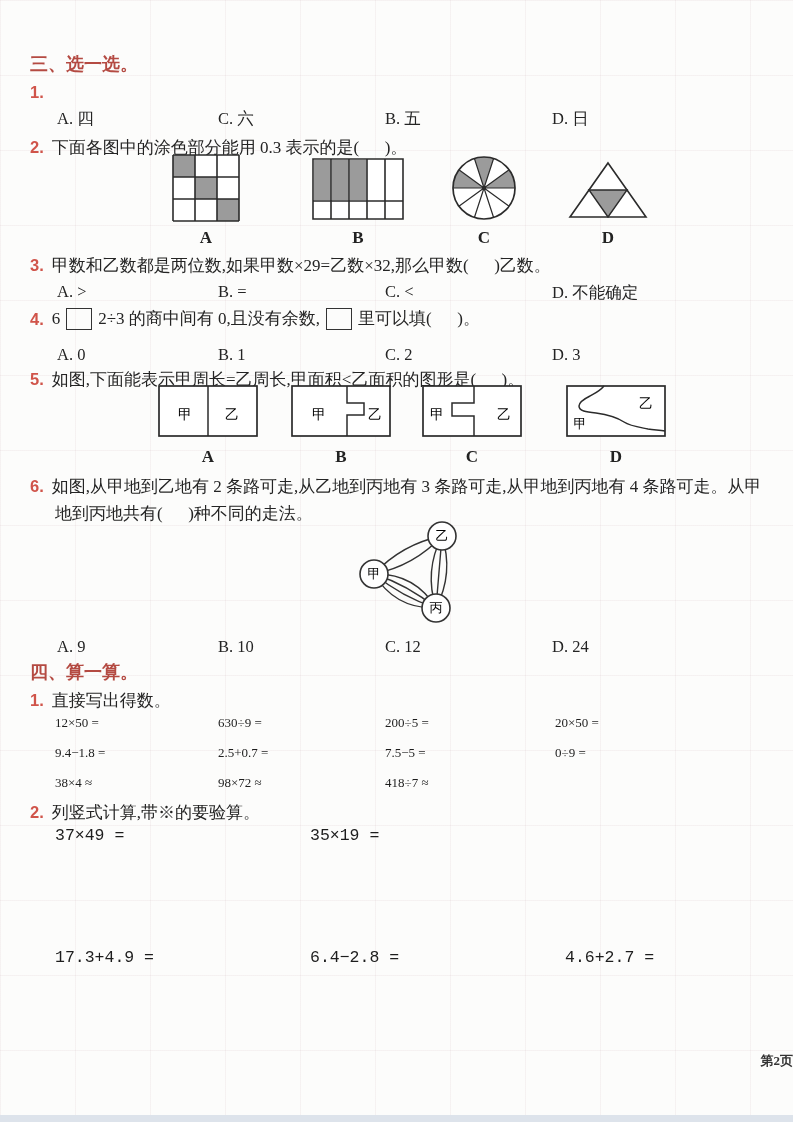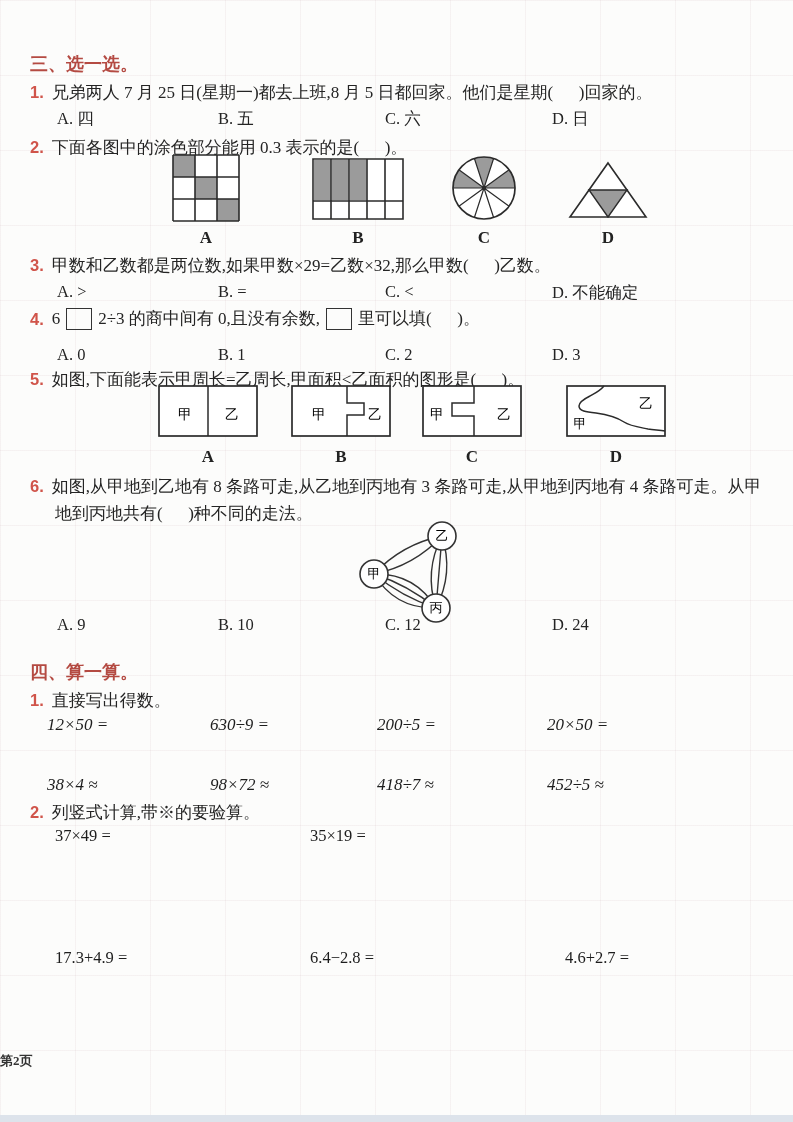--- a/index.html
+++ b/index.html
@@ -27,60 +27,59 @@
     color:#d0544a;font-weight:700;margin-right:8px;
     font-family:"Liberation Sans","DejaVu Sans",sans-serif;font-size:16.5px;flex:0 0 auto;
   }
   .qtext{white-space:pre-wrap;color:#242424;}
   .opts{
     left:57px;width:720px;display:grid;
     grid-template-columns:161px 167px 167px 1fr;
     font-size:16.5px;color:#242424;white-space:pre-wrap;
   }
   .arith{
-    left:47px;width:725px;display:grid;
+    left:55px;width:725px;display:grid;
     grid-template-columns:163px 167px 170px 1fr;
-    font-size:17px;color:#1d1d1d;font-style:italic;
+    font-size:13px;color:#1d1d1d;
   }
   .vrow{
     left:55px;width:725px;display:grid;
     grid-template-columns:255px 255px 1fr;
-    font-size:16.5px;color:#1d1d1d;
+    font-size:16.5px;color:#1d1d1d;font-family:Liberation Mono, monospace;
   }
   .figlabel{
     text-align:center;font-size:17px;font-weight:700;color:#222;
     font-family:"Liberation Serif","DejaVu Serif",serif;
   }
   .sq-box{
     display:inline-block;width:24px;height:20px;border:1.6px solid #333;
     vertical-align:-4px;margin:0 6px;background:transparent;flex:0 0 auto;
   }
   .q4wrap{display:flex;align-items:center;}
   .footer{
-    left:0;width:793px;text-align:left;font-size:13px;font-weight:700;color:#333;
+    left:0;width:793px;text-align:right;font-size:13px;font-weight:700;color:#333;
   }
   .bottom-strip{left:0;bottom:0;width:793px;height:7px;background:#dde3eb;}
   svg{display:block;}
   svg text{font-family:"Liberation Serif","DejaVu Serif",serif;}
 </style>
 </head>
 <body>
 
 <div class="page">
 
   <div class="abs sec-title" style="top:52px;font-family:Liberation Mono, monospace;">三、选一选。</div>
 
   <div class="abs qline" style="top:80px;">
     <span class="qnum">1.</span>
-    <span class="qtext">兄弟两人 7 月 25 日(星期一)都去上班,8 月 5 日都回家。他们是星期(      )回家的。</span>
   </div>
   <div class="abs opts" style="top:108px;">
     <span>A. 四</span>
+    <span>C. 六</span>
     <span>B. 五</span>
-    <span>C. 六</span>
     <span>D. 日</span>
   </div>
 
   <div class="abs qline" style="top:135px;">
     <span class="qnum">2.</span>
     <span class="qtext">下面各图中的涂色部分能用 0.3 表示的是(      )。</span>
   </div>
 
   <div class="abs" style="top:152px;left:0;width:793px;height:96px;">
 
@@ -181,66 +180,71 @@
       <text x="80" y="20" font-size="14" text-anchor="middle" dominant-baseline="middle">乙</text>
     </svg>
     <div class="abs figlabel" style="left:158px;top:64px;width:100px;">A</div>
     <div class="abs figlabel" style="left:291px;top:64px;width:100px;">B</div>
     <div class="abs figlabel" style="left:422px;top:64px;width:100px;">C</div>
     <div class="abs figlabel" style="left:566px;top:64px;width:100px;">D</div>
   </div>
 
   <div class="abs qline" style="top:474px;">
     <span class="qnum">6.</span>
-    <span class="qtext">如图,从甲地到乙地有 8 条路可走,从乙地到丙地有 3 条路可走,从甲地到丙地有 4 条路可走。从甲</span>
+    <span class="qtext">如图,从甲地到乙地有 2 条路可走,从乙地到丙地有 3 条路可走,从甲地到丙地有 4 条路可走。从甲</span>
   </div>
   <div class="abs qline" style="top:502px;left:55px;">
     <span class="qtext">地到丙地共有(      )种不同的走法。</span>
   </div>
 
   <svg class="abs" style="left:352px;top:516px;" width="175" height="118" viewBox="0 0 175 118">
 
     <path d="M22,58 Q62,50 90,20 M22,58 Q50,28 90,20" stroke="#333" stroke-width="1.4" fill="none"></path>
 
     <path d="M90,20 Q72,55 84,92 M90,20 Q87,56 84,92 M90,20 Q102,57 84,92" stroke="#333" stroke-width="1.4" fill="none"></path>
 
     <path d="M22,58 Q63,57 84,92 M22,58 Q56,69 84,92 M22,58 Q50,81 84,92 M22,58 Q43,93 84,92" stroke="#333" stroke-width="1.4" fill="none"></path>
     <circle cx="22" cy="58" r="14" fill="#fff" stroke="#333" stroke-width="1.6"></circle>
     <circle cx="90" cy="20" r="14" fill="#fff" stroke="#333" stroke-width="1.6"></circle>
     <circle cx="84" cy="92" r="14" fill="#fff" stroke="#333" stroke-width="1.6"></circle>
     <text x="22" y="59" font-size="13" text-anchor="middle" dominant-baseline="middle">甲</text>
     <text x="90" y="21" font-size="13" text-anchor="middle" dominant-baseline="middle">乙</text>
     <text x="84" y="93" font-size="13" text-anchor="middle" dominant-baseline="middle">丙</text>
   </svg>
 
-  <div class="abs opts" style="top:615px;">
+  <div class="abs opts" style="top:637px;">
     <span>A. 9</span>
     <span>B. 10</span>
     <span>C. 12</span>
     <span>D. 24</span>
   </div>
 
   <div class="abs sec-title" style="top:660px;">四、算一算。</div>
 
   <div class="abs qline" style="top:688px;">
     <span class="qnum">1.</span>
     <span class="qtext">直接写出得数。</span>
   </div>
 
   <div class="abs arith" style="top:715px;">
     <span>12×50 =</span>
     <span>630÷9 =</span>
     <span>200÷5 =</span>
     <span>20×50 =</span>
   </div>
+  <div class="abs arith" style="top:745px;">
+    <span>9.4−1.8 =</span>
+    <span>2.5+0.7 =</span>
+    <span>7.5−5 =</span>
+    <span>0÷9 =</span>
+  </div>
   <div class="abs arith" style="top:775px;">
     <span>38×4 ≈</span>
     <span>98×72 ≈</span>
     <span>418÷7 ≈</span>
-    <span>452÷5 ≈</span>
   </div>
 
   <div class="abs qline" style="top:800px;">
     <span class="qnum">2.</span>
     <span class="qtext">列竖式计算,带※的要验算。</span>
   </div>
 
   <div class="abs vrow" style="top:826px;">
     <span>37×49 =</span>
     <span>35×19 =</span>

